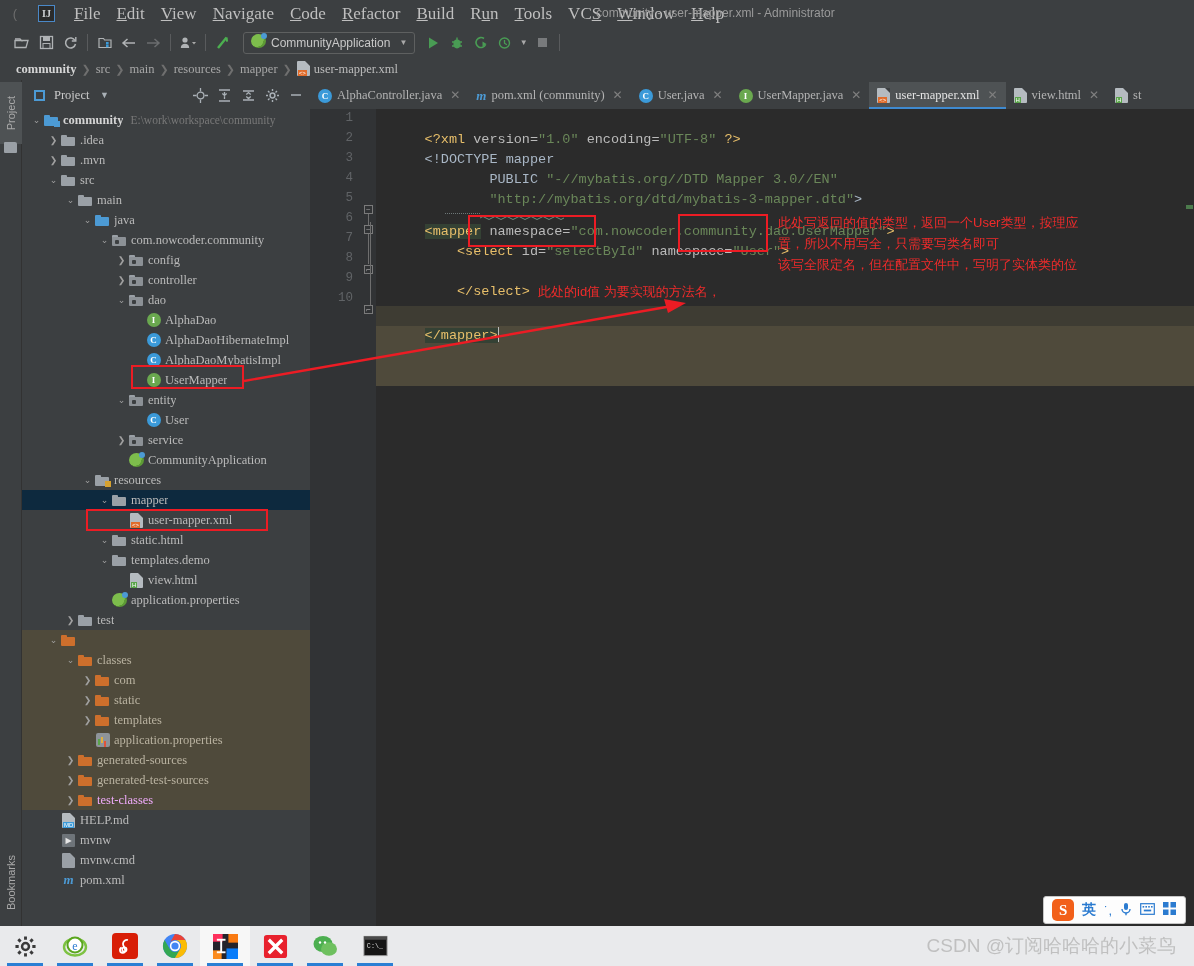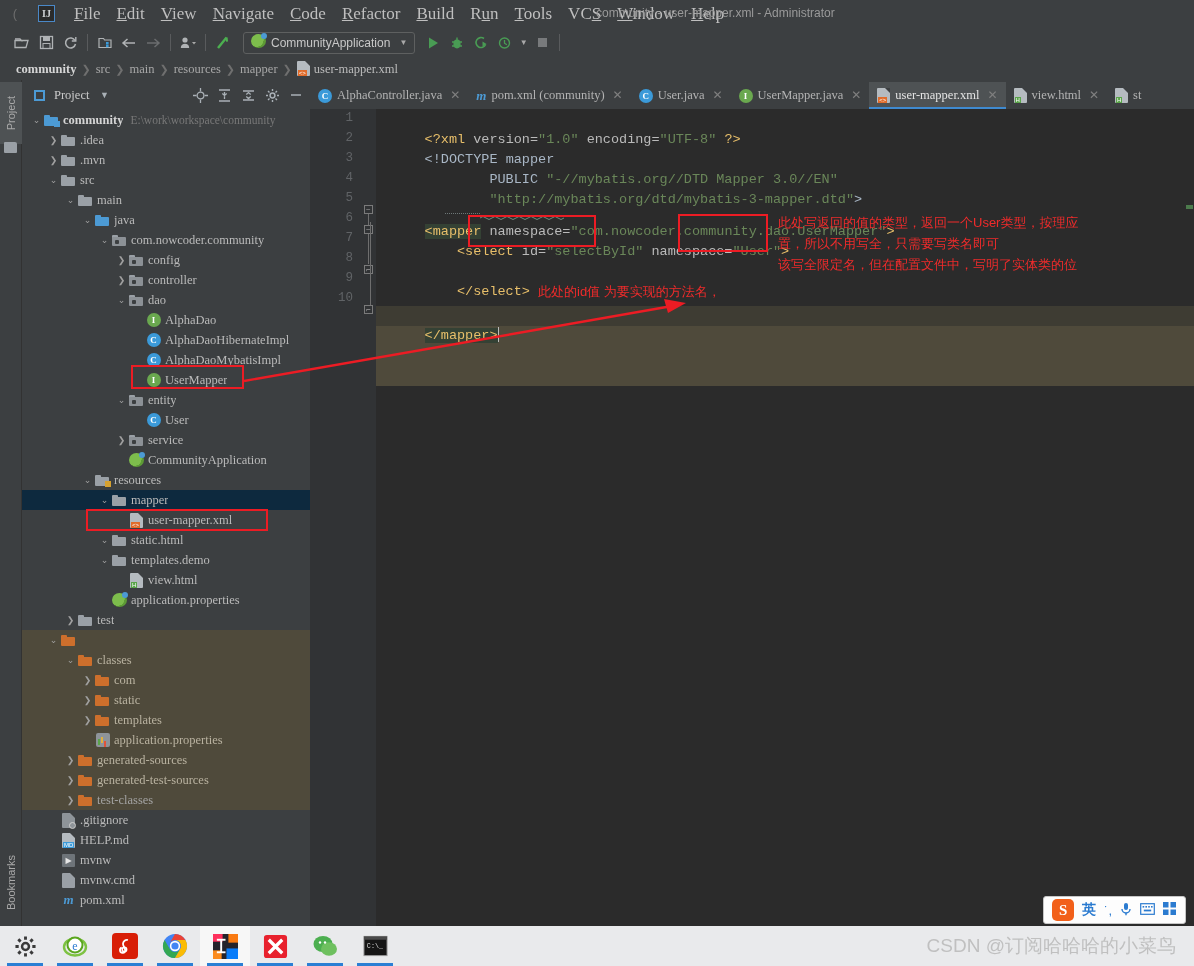--- a/index.html
+++ b/index.html
@@ -747,30 +747,21 @@
         <span class="tico">
           <span class="fold orange"></span>
         </span>
         <span class="tlabel" style="color: rgb(185, 178, 160);">generated-test-sources</span>
       </div>
       <div class="tree-row target-bg">
         <span class="arrow" style="margin-left: 42px;">❯</span>
         <span class="tico">
           <span class="fold orange"></span>
         </span>
-        <span class="tlabel" style="color: #a3a3a3;">test-classes</span>
-      </div>
-      <div class="tree-row">
-        <span class="arrow" style="margin-left: 25px;"></span>
-        <span class="tico">
-          <span class="filedoc" style="background:#8e9499">
-            <span style="position:absolute;right:-1px;bottom:-1px;width:7px;height:7px;border:1.4px solid #cfcfcf;border-radius:50%"></span>
-          </span>
-        </span>
-        <span class="tlabel">.gitignore</span>
+        <span class="tlabel" style="color: #f0abfc;">test-classes</span>
       </div>
       <div class="tree-row">
         <span class="arrow" style="margin-left: 25px;"></span>
         <span class="tico">
           <span class="filedoc">
             <span class="tag md">MD</span>
           </span>
         </span>
         <span class="tlabel">HELP.md</span>
       </div>

